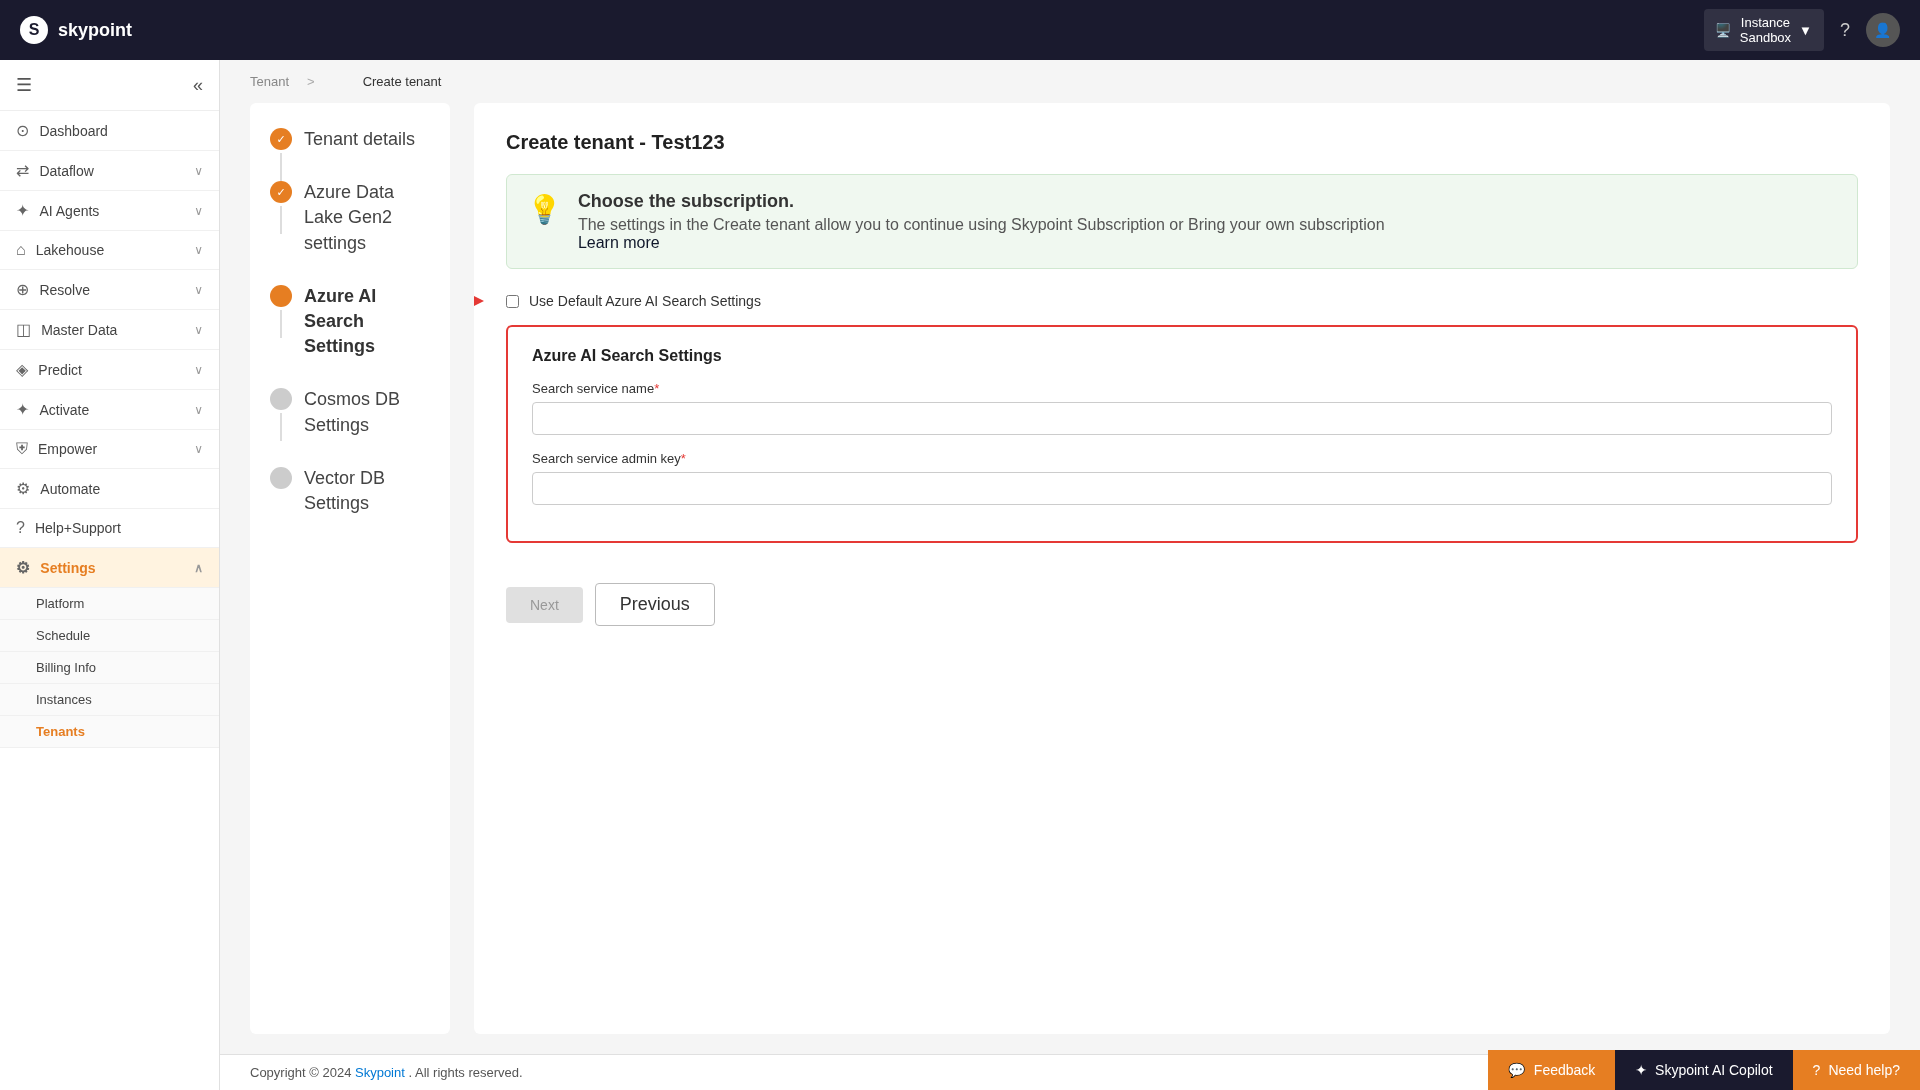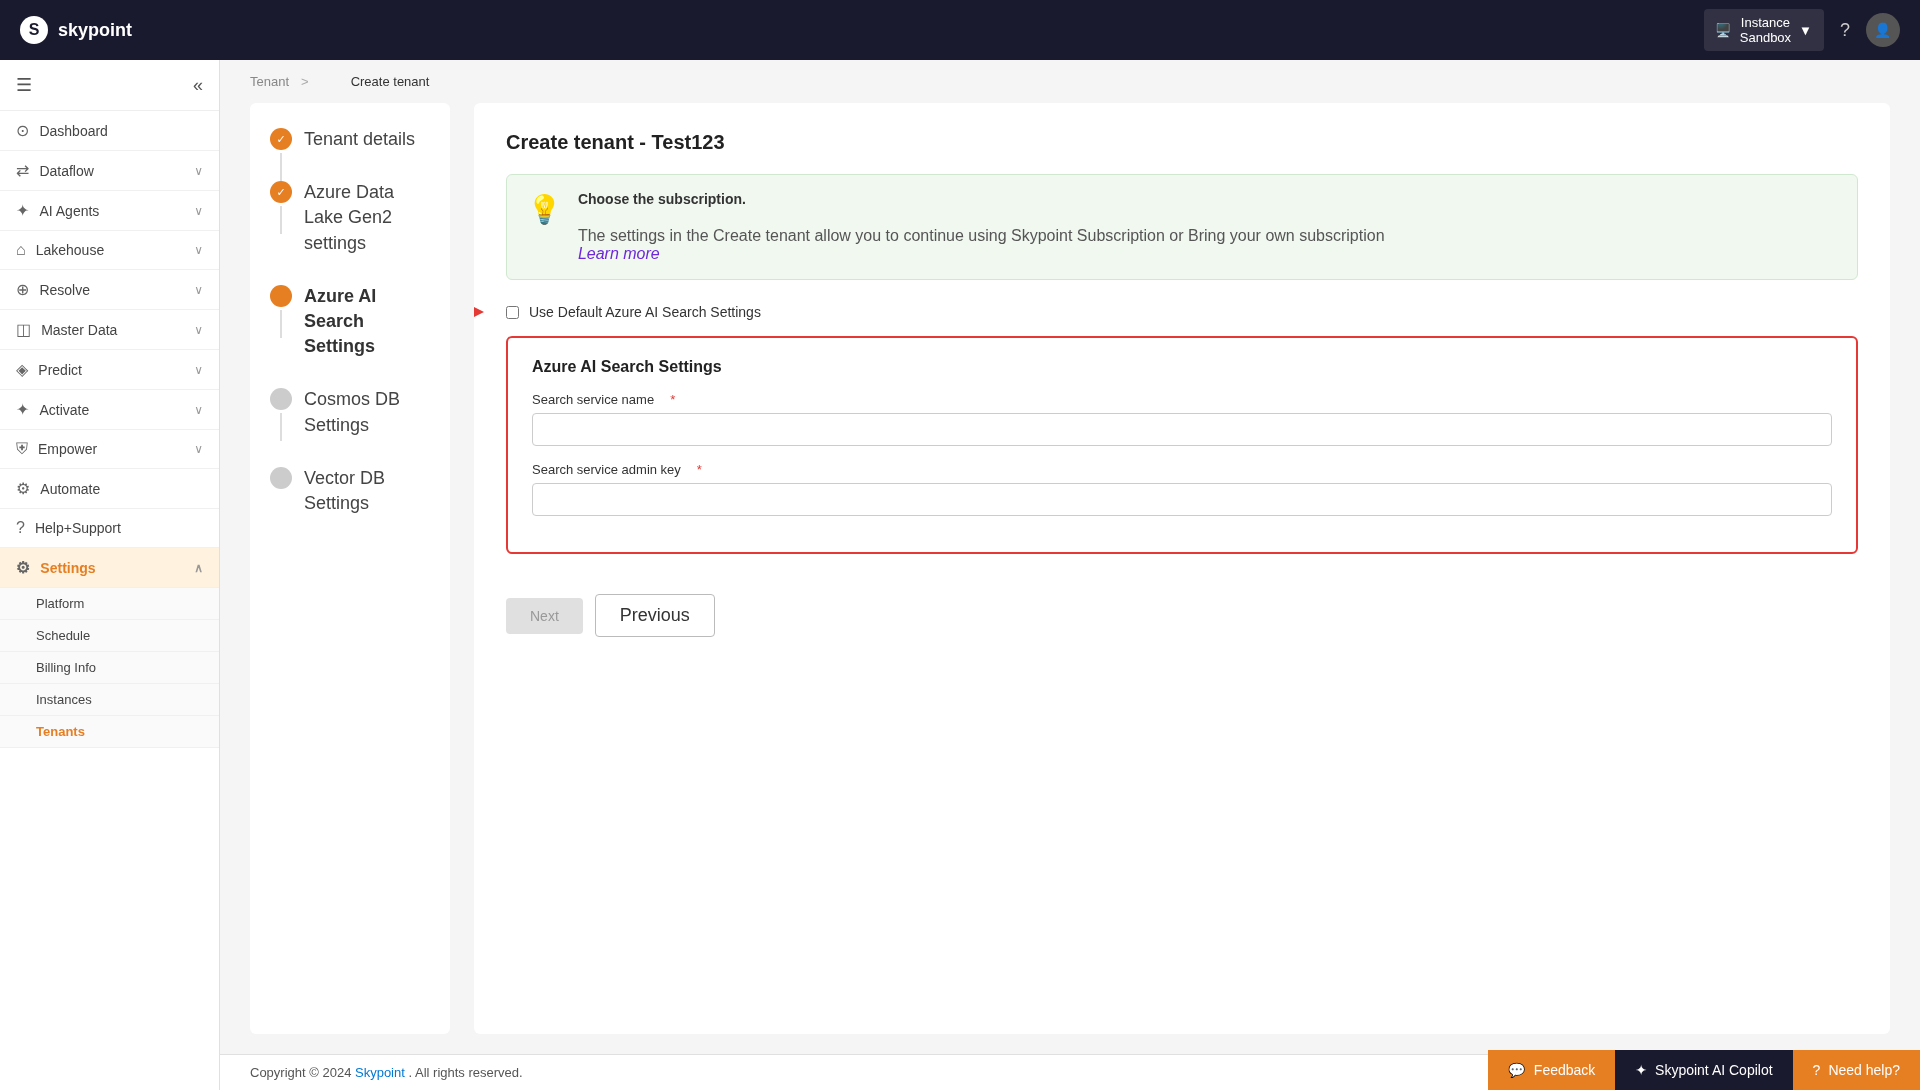--- a/index.html
+++ b/index.html
@@ -51,21 +51,21 @@
     .sidebar-chevron { font-size: 12px; color: #999; }
 
     .sidebar-sub { background: #fafafa; }
     .sidebar-sub-item { padding: 8px 16px 8px 36px; cursor: pointer; color: #444; font-size: 13px; border-bottom: 1px solid #f0f0f0; }
     .sidebar-sub-item.active { color: #e67e22; font-weight: 600; }
 
     
     .main { flex: 1; display: flex; flex-direction: column; background: #f5f5f5; overflow: hidden; }
 
     
-    .breadcrumb { padding: 14px 30px; font-size: 13px; color: #888; display: flex; align-items: center; gap: 12px; background: #f5f5f5; }
+    .breadcrumb { padding: 14px 30px; font-size: 13px; color: #888; display: flex; align-items: center; gap: 18px; background: #f5f5f5; }
     .breadcrumb-link { color: #888; cursor: pointer; }
     .breadcrumb-sep { color: #aaa; }
     .breadcrumb-current { color: #333; font-weight: 500; margin-left: 30px; }
 
     
     .content { display: flex; flex: 1; padding: 0 30px 20px 30px; gap: 24px; overflow: hidden; }
 
     
     .steps-panel { width: 200px; background: #fff; border-radius: 6px; padding: 24px 20px; flex-shrink: 0; }
     .step-item { display: flex; align-items: flex-start; gap: 12px; margin-bottom: 28px; position: relative; }
@@ -88,23 +88,23 @@
     .step-circle.inactive { background: #ccc; }
     .step-label { font-size: 18px; color: #444; line-height: 1.4; }
     .step-label.active { font-weight: 700; color: #333; }
 
     
     .form-panel { flex: 1; background: #fff; border-radius: 6px; padding: 28px 32px; overflow-y: auto; }
     .form-title { font-size: 20px; font-weight: 600; margin-bottom: 20px; color: #222; }
 
     .info-box { background: #f0f8f0; border: 1px solid #d0e8d0; border-radius: 6px; padding: 16px 20px; display: flex; align-items: flex-start; gap: 16px; margin-bottom: 24px; }
     .info-icon { font-size: 28px; color: #5cb85c; margin-top: 2px; flex-shrink: 0; }
-    .info-title { font-weight: 700; font-size: 14px; margin-bottom: 20px; }
+    .info-title { font-weight: 700; font-size: 18px; margin-bottom: 4px; }
     .info-desc { font-size: 16px; color: #555; }
-    .info-link { color: #6d28d9; cursor: pointer; text-decoration: none; font-style: italic; }
+    .info-link { color: #0f172a; cursor: pointer; text-decoration: none; }
 
     .checkbox-row { display: flex; align-items: center; gap: 10px; margin-bottom: 16px; position: relative; }
     .red-arrow {
       position: absolute;
       left: -42px;
       top: 50%;
       transform: translateY(-50%);
       width: 0; height: 0;
       border-top: 10px solid transparent;
       border-bottom: 10px solid transparent;
@@ -113,21 +113,21 @@
     .checkbox-label { font-size: 14px; color: #333; }
 
     .azure-settings-box {
       border: 2px solid #e53935;
       border-radius: 6px;
       padding: 20px 24px;
       margin-bottom: 24px;
     }
     .azure-settings-title { font-size: 16px; font-weight: 700; margin-bottom: 16px; color: #222; }
     .form-field { margin-bottom: 16px; }
-    .form-label { font-size: 13px; margin-bottom: 6px; display: flex; align-items: center; gap: 16px; }
+    .form-label { font-size: 13px; margin-bottom: 6px; display: flex; align-items: center; gap: 0; }
     .required-star { color: #e53935; }
     .form-input {
       width: 100%; padding: 8px 12px; border: 1px solid #ccc; border-radius: 4px;
       font-size: 13px; color: #333; background: #fff;
     }
 
     
     .buttons-row { display: flex; align-items: center; gap: 12px; padding: 16px 0 0 0; }
     .btn-next { background: #e0e0e0; color: #999; border: none; padding: 10px 24px; border-radius: 4px; font-size: 14px; cursor: not-allowed; }
     .btn-previous { background: #fff; color: #333; border: 1px solid #bbb; padding: 10px 24px; border-radius: 4px; font-size: 18px; cursor: pointer; }

